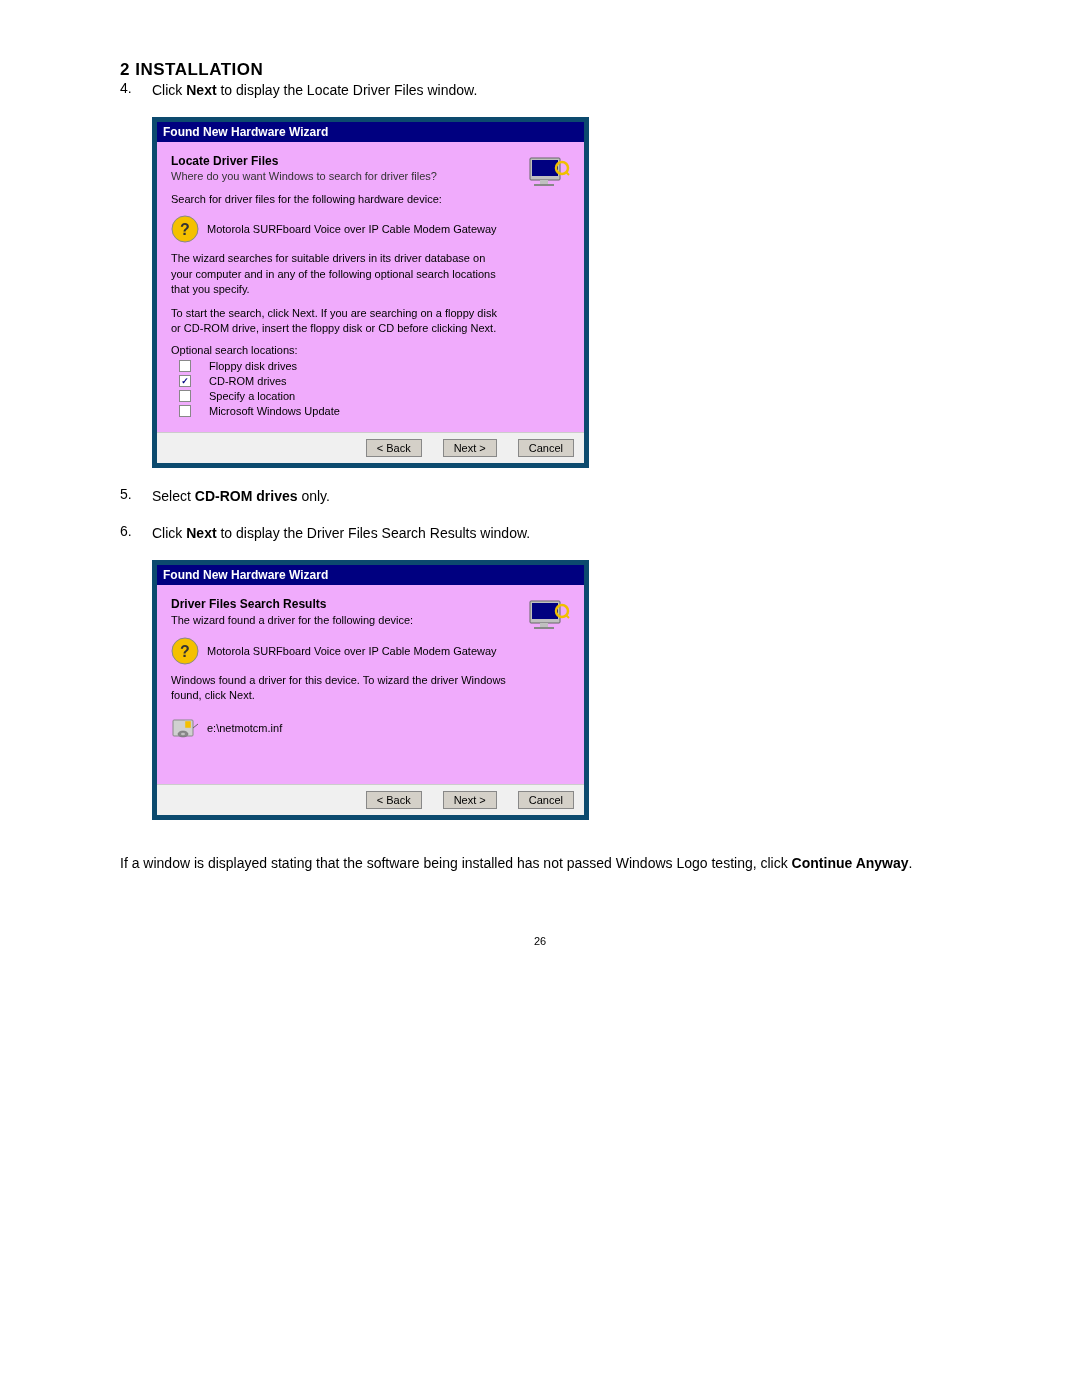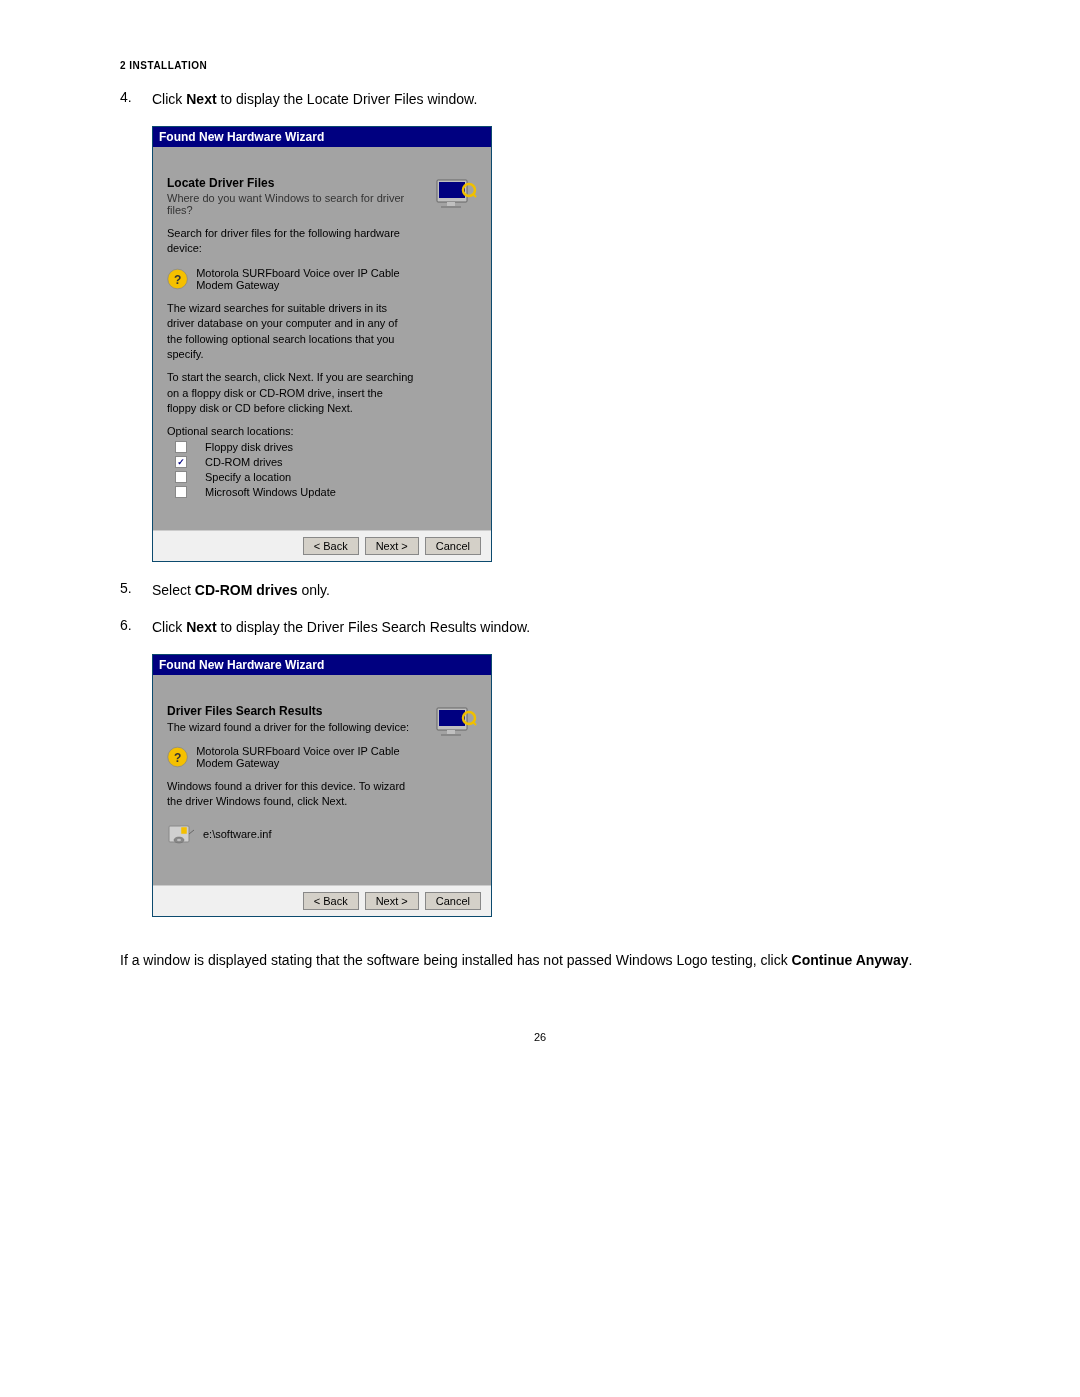--- a/index.html
+++ b/index.html
@@ -8,22 +8,21 @@
       font-family: Arial, sans-serif;
       font-size: 14px;
       color: #000000;
       width: 1080px;
       min-height: 1397px;
       padding: 60px 120px;
     }
 
     .section-heading {
       font-weight: bold;
-      font-size: 10px;
-      margin-bottom: 18px;
+      font-size: 17px;
       letter-spacing: 0.5px;
     }
 
     .step {
       margin-bottom: 16px;
       display: flex;
       align-items: flex-start;
       gap: 8px;
     }
 
@@ -36,37 +35,37 @@
       font-size: 14px;
       line-height: 1.5;
     }
 
     .step-text b {
       font-weight: bold;
     }
 
     .wizard-container {
       margin: 10px 0 18px 32px;
-      border: 1px solid #0c4a6e;
+      border: 5px solid #0c4a6e;
       background: #f0f0f0;
-      width: 340px;
+      width: 437px;
     }
 
     .wizard-titlebar {
       background: #000080;
       color: #ffffff;
       font-size: 12px;
       font-weight: bold;
       padding: 3px 6px;
       font-family: Arial, sans-serif;
     }
 
     .wizard-body {
-      background: #a3a3a3;
-      padding: 29px 14px;
+      background: #f0abfc;
+      padding: 12px 14px;
       display: flex;
       gap: 10px;
       border-bottom: 1px solid #cccccc;
     }
 
     .wizard-icon-area {
       width: 52px;
       flex-shrink: 0;
       display: flex;
       align-items: flex-start;
@@ -140,21 +139,21 @@
       color: #000080;
       font-size: 9px;
       font-weight: bold;
     }
 
     .wizard-footer {
       background: #f0f0f0;
       padding: 6px 10px;
       display: flex;
       justify-content: flex-end;
-      gap: 6px;
+      gap: 21px;
       align-items: center;
     }
 
     .wizard-btn {
       font-size: 11px;
       font-family: Arial, sans-serif;
       padding: 2px 10px;
       border: 1px solid #888;
       background: #d4d0c8;
       cursor: pointer;
@@ -302,21 +301,21 @@
       <div class="wizard-text">Windows found a driver for this device. To wizard the driver Windows found, click Next.</div>
 
       <div class="device-row" style="margin-top: 10px;">
         <svg class="disk-icon" viewBox="0 0 28 28" xmlns="http://www.w3.org/2000/svg">
           <rect x="2" y="6" width="20" height="16" rx="1" fill="#d0d0d0" stroke="#888" stroke-width="1"></rect>
           <ellipse cx="12" cy="20" rx="5" ry="3" fill="#888" stroke="#666" stroke-width="0.5"></ellipse>
           <ellipse cx="12" cy="20" rx="2" ry="1.2" fill="#c0c0c0"></ellipse>
           <rect x="14" y="7" width="6" height="7" fill="#f5c000" stroke="#ccc" stroke-width="0.5"></rect>
           <line x1="22" y1="14" x2="27" y2="10" stroke="#666" stroke-width="1"></line>
         </svg>
-        <span class="device-name">e:\software.inf</span>
+        <span class="device-name">e:\netmotcm.inf</span>
       </div>
     </div>
     <div class="wizard-icon-area">
       <svg class="hw-icon" viewBox="0 0 42 42" xmlns="http://www.w3.org/2000/svg">
         <rect x="2" y="2" width="30" height="22" rx="1" fill="#c0c0c0" stroke="#666" stroke-width="1"></rect>
         <rect x="4" y="4" width="26" height="16" fill="#000080"></rect>
         <rect x="12" y="24" width="8" height="4" fill="#c0c0c0"></rect>
         <rect x="6" y="28" width="20" height="2" fill="#888"></rect>
         <circle cx="34" cy="12" r="6" fill="none" stroke="#f0c000" stroke-width="2.5"></circle>
         <line x1="38.5" y1="16.5" x2="41" y2="19" stroke="#f0c000" stroke-width="2"></line>

